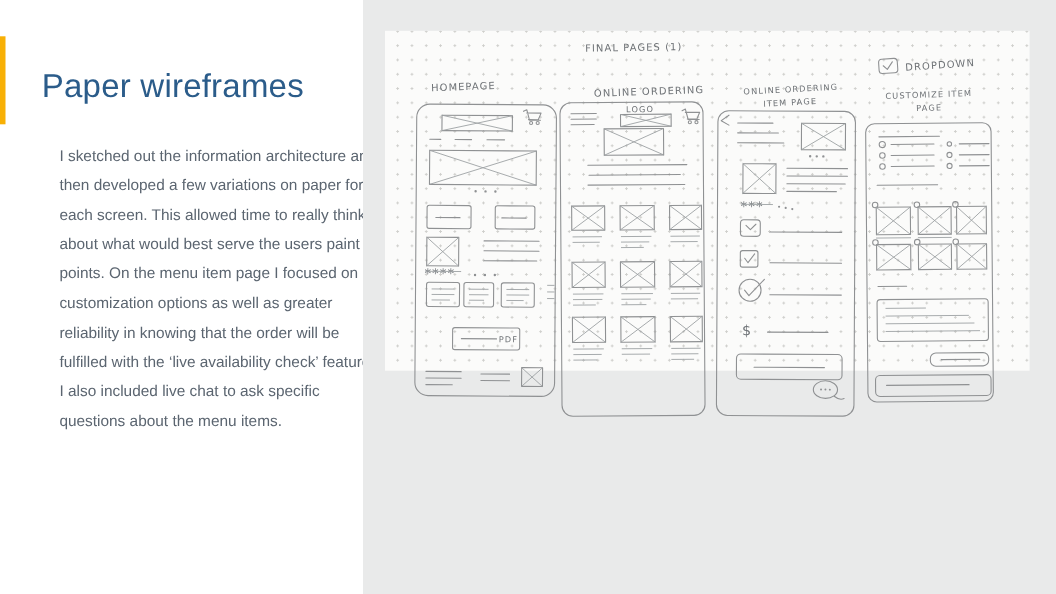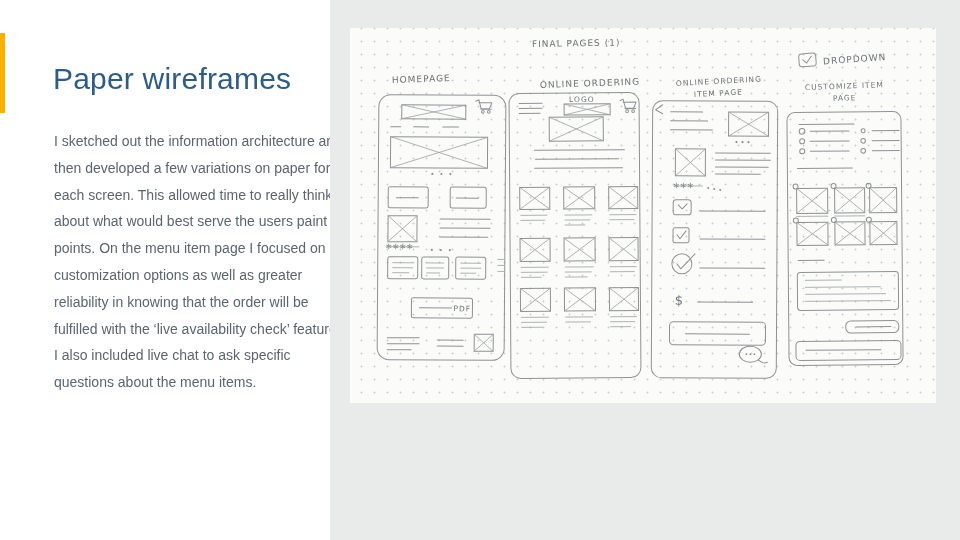--- a/index.html
+++ b/index.html
@@ -1,24 +1,24 @@
 <!DOCTYPE html>
 <html><head>
 <meta charset="utf-8">
 <style>
   html,body{margin:0;padding:0;background:#fff;}
   .slide{position:relative;width:960px;height:540px;background:#ffffff;overflow:hidden;
          font-family:"Liberation Sans","DejaVu Sans",sans-serif;}
   .accent-bar{position:absolute;left:0;top:33px;width:5px;height:80px;background:#F8B005;}
-  .title{position:absolute;left:53px;top:62px;width:300px;font-size:30px;font-weight:500;
+  .title{position:absolute;left:38px;top:62px;width:300px;font-size:30px;font-weight:500;
          color:#2B5C8A;letter-spacing:0.2px;}
   .body-text{position:absolute;left:54px;top:128px;width:288px;font-size:14px;line-height:26.8px;
          color:#5B6570;white-space:pre-line;}
   .right-panel{position:absolute;left:330px;top:0;width:630px;height:540px;background:#E9EAEA;}
-  .photo{position:absolute;left:350px;top:28px;width:586px;height:375px;background:#FBFBFA;
+  .photo{position:absolute;left:350px;top:28px;width:586px;height:309px;background:#FBFBFA;
          background-image:radial-gradient(#CFCFCC 0.9px, rgba(0,0,0,0) 1.1px);
          background-size:13px 13px;background-position:5px 7px;}
   .caption{position:absolute;left:453px;top:421px;width:488px;font-size:15.5px;line-height:22px;
          color:#9AA2AD;}
   svg .sk{fill:none;stroke:#8F9193;stroke-width:1;stroke-linecap:round;stroke-linejoin:round;}
   svg .sk2{fill:none;stroke:#9BA0A2;stroke-width:0.8;stroke-linecap:round;}
   svg .dot{fill:#8F9193;stroke:none;}
   svg text{fill:#6E7276;font-family:"DejaVu Sans",sans-serif;letter-spacing:1px;}
   .hw{font-size:9px;}
   .hw-sm{font-size:7.5px;}

